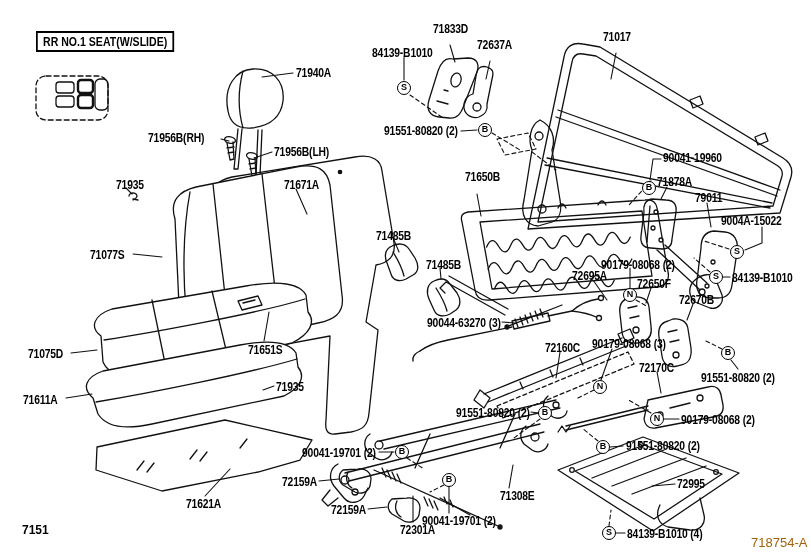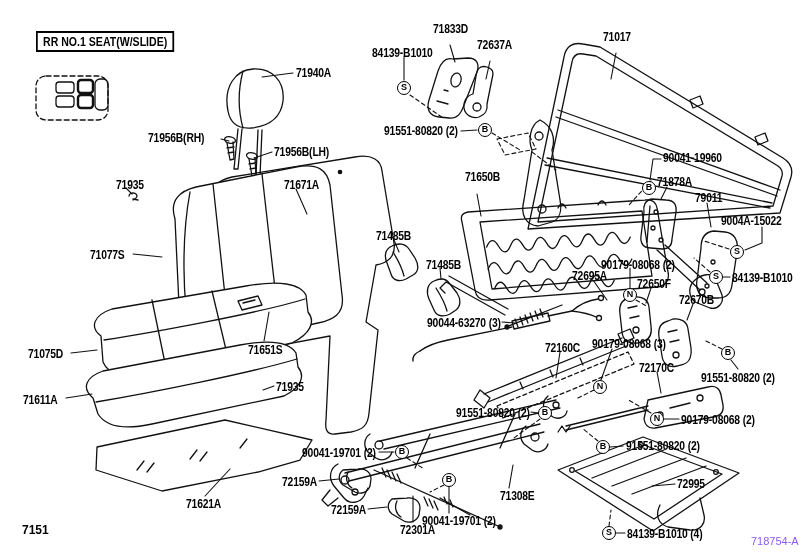--- a/index.html
+++ b/index.html
@@ -8,21 +8,21 @@
   svg{position:absolute;left:0;top:0;}
   .lbl{position:absolute;font-weight:bold;font-size:12px;line-height:12px;color:#000;
        white-space:nowrap;transform:scaleX(0.86);transform-origin:0 0;letter-spacing:-0.2px;}
   .sym{position:absolute;width:14px;height:14px;box-sizing:border-box;border:1.4px solid #000;
        border-radius:50%;background:#fff;font-weight:bold;font-size:9px;line-height:11px;
        text-align:center;color:#000;}
   .titlebox{position:absolute;left:36px;top:31px;border:2px solid #000;padding:3px 6px 2px 6px;
        font-weight:bold;font-size:12px;line-height:12px;white-space:nowrap;
        transform:scaleX(0.88);transform-origin:0 0;}
   .code{position:absolute;font-weight:bold;font-size:12px;}
-  .figcode{position:absolute;font-weight:normal;font-size:11px;color:#8b5cf6;}
+  .figcode{position:absolute;font-weight:normal;font-size:13px;color:#a16207;}
 </style>
 </head>
 <body>
 
 <div id="stage">
 
 <svg width="811" height="560" viewBox="0 0 811 560">
   <g stroke="#111" stroke-width="1.3" fill="none" stroke-linecap="round" stroke-linejoin="round">
 
     <g>

